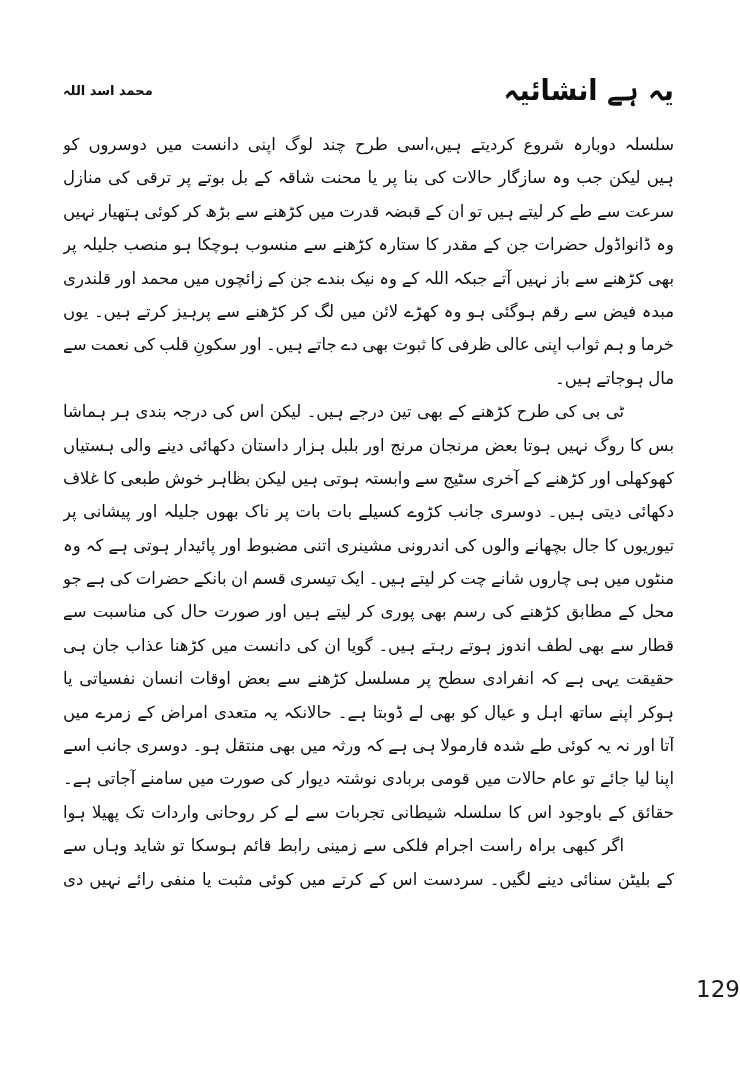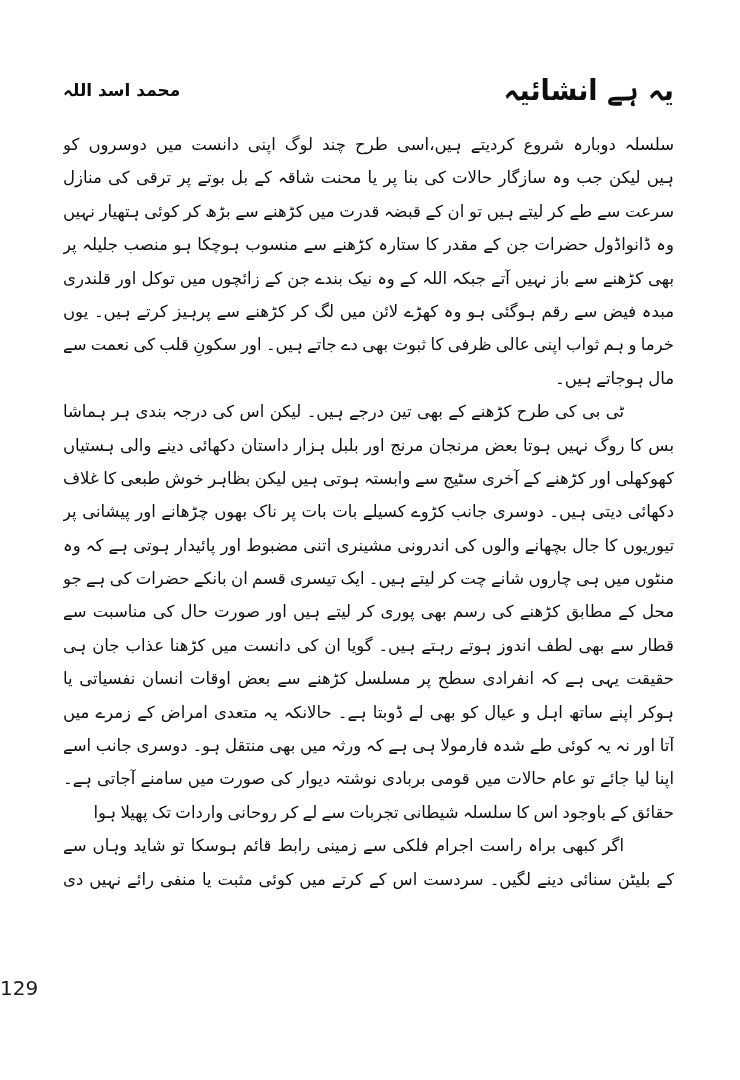--- a/index.html
+++ b/index.html
@@ -28,21 +28,21 @@
     align-items: center;
   }
   .page-title {
     font-size: 27px;
     font-weight: bold;
     letter-spacing: 0;
     transform: scaleY(1.05);
     white-space: nowrap;
   }
   .author-name {
-    font-size: 17px;
+    font-size: 13px;
     font-weight: bold;
     white-space: nowrap;
   }
   .body-text {
     position: absolute;
     top: 128px;
     right: 66px;
     left: 63px;
     direction: rtl;
     unicode-bidi: embed;
@@ -52,61 +52,60 @@
     line-height: 33.4px;
     font-size: 16.5px;
     word-spacing: -1px;
     text-align: justify;
     -moz-text-align-last: justify;
     text-align-last: justify;
     overflow: hidden;
     white-space: normal;
   }
   .line.end {
-    text-align: right;
     -moz-text-align-last: right;
     text-align-last: right;
   }
   .line.indent {
     padding-right: 50px;
   }
   .page-number {
     position: absolute;
     top: 976px;
     left: 0;
     width: 740px;
-    text-align: left;
-    font-size: 20px;
+    text-align: right;
+    font-size: 23px;
     color: #1a1a1a;
   }
 </style>
 </head>
 <body>
 
 <div class="page">
 
   <div class="header">
     <div class="page-title">یہ ہے انشائیہ</div>
     <div class="author-name">محمد اسد اللہ</div>
   </div>
 
   <div class="body-text">
 
   <div class="line" dir="rtl">سلسلہ دوبارہ شروع کردیتے ہیں،اسی طرح چند لوگ اپنی دانست میں دوسروں کو</div>
       <div class="line" dir="rtl">ہیں لیکن جب وہ سازگار حالات کی بنا پر یا محنت شاقہ کے بل بوتے پر ترقی کی منازل حیرت انگیز</div>
       <div class="line" dir="rtl">سرعت سے طے کر لیتے ہیں تو ان کے قبضہ قدرت میں کڑھنے سے بڑھ کر کوئی ہتھیار نہیں رہتا۔</div>
       <div class="line" dir="rtl">وہ ڈانواڈول حضرات جن کے مقدر کا ستارہ کڑھنے سے منسوب ہوچکا ہو منصب جلیلہ پر متمکن ہوکر</div>
-      <div class="line" dir="rtl">بھی کڑھنے سے باز نہیں آتے جبکہ اللہ کے وہ نیک بندے جن کے زائچوں میں توکل اور قلندری</div>
+      <div class="line" dir="rtl">بھی کڑھنے سے باز نہیں آتے جبکہ اللہ کے وہ نیک بندے جن کے زائچوں میں محمد اور قلندری</div>
       <div class="line" dir="rtl">مبدہ فیض سے رقم ہوگئی ہو وہ کھڑے لائن میں لگ کر کڑھنے سے پرہیز کرتے ہیں۔ یوں ہم</div>
       <div class="line" dir="rtl">خرما و ہم ثواب اپنی عالی ظرفی کا ثبوت بھی دے جاتے ہیں۔ اور سکونِ قلب کی نعمت سے بھی مالا</div>
       <div class="line end" dir="rtl">مال ہوجاتے ہیں۔</div>
       <div class="line indent" dir="rtl">ٹی بی کی طرح کڑھنے کے بھی تین درجے ہیں۔ لیکن اس کی درجہ بندی ہر ہماشا کے</div>
       <div class="line" dir="rtl">بس کا روگ نہیں ہوتا بعض مرنجان مرنج اور بلبل ہزار داستان دکھائی دینے والی ہستیاں اندر سے</div>
       <div class="line" dir="rtl">کھوکھلی اور کڑھنے کے آخری سٹیج سے وابستہ ہوتی ہیں لیکن بظاہر خوش طبعی کا غلاف چڑھائے</div>
-      <div class="line" dir="rtl">دکھائی دیتی ہیں۔ دوسری جانب کڑوے کسیلے بات بات پر ناک بھوں چڑھانے اور پیشانی پر</div>
+      <div class="line" dir="rtl">دکھائی دیتی ہیں۔ دوسری جانب کڑوے کسیلے بات بات پر ناک بھوں جلیلہ اور پیشانی پر</div>
       <div class="line" dir="rtl">تیوریوں کا جال بچھانے والوں کی اندرونی مشینری اتنی مضبوط اور پائیدار ہوتی ہے کہ وہ کڑھنے کو</div>
       <div class="line" dir="rtl">منٹوں میں ہی چاروں شانے چت کر لیتے ہیں۔ ایک تیسری قسم ان بانکے حضرات کی ہے جو موقع</div>
       <div class="line" dir="rtl">محل کے مطابق کڑھنے کی رسم بھی پوری کر لیتے ہیں اور صورت حال کی مناسبت سے قہقہوں کی</div>
       <div class="line" dir="rtl">قطار سے بھی لطف اندوز ہوتے رہتے ہیں۔ گویا ان کی دانست میں کڑھنا عذاب جان ہی نہیں</div>
       <div class="line" dir="rtl">حقیقت یہی ہے کہ انفرادی سطح پر مسلسل کڑھنے سے بعض اوقات انسان نفسیاتی یا ذہنی مریض</div>
       <div class="line" dir="rtl">ہوکر اپنے ساتھ اہل و عیال کو بھی لے ڈوبتا ہے۔ حالانکہ یہ متعدی امراض کے زمرے میں نہیں</div>
       <div class="line" dir="rtl">آتا اور نہ یہ کوئی طے شدہ فارمولا ہی ہے کہ ورثہ میں بھی منتقل ہو۔ دوسری جانب اسے اجتماعی سطح پر</div>
       <div class="line" dir="rtl">اپنا لیا جائے تو عام حالات میں قومی بربادی نوشتہ دیوار کی صورت میں سامنے آجاتی ہے۔ ان</div>
       <div class="line end" dir="rtl">حقائق کے باوجود اس کا سلسلہ شیطانی تجربات سے لے کر روحانی واردات تک پھیلا ہوا ہے۔</div>
       <div class="line indent" dir="rtl">اگر کبھی براہ راست اجرام فلکی سے زمینی رابط قائم ہوسکا تو شاید وہاں سے بھی کڑھنے</div>

